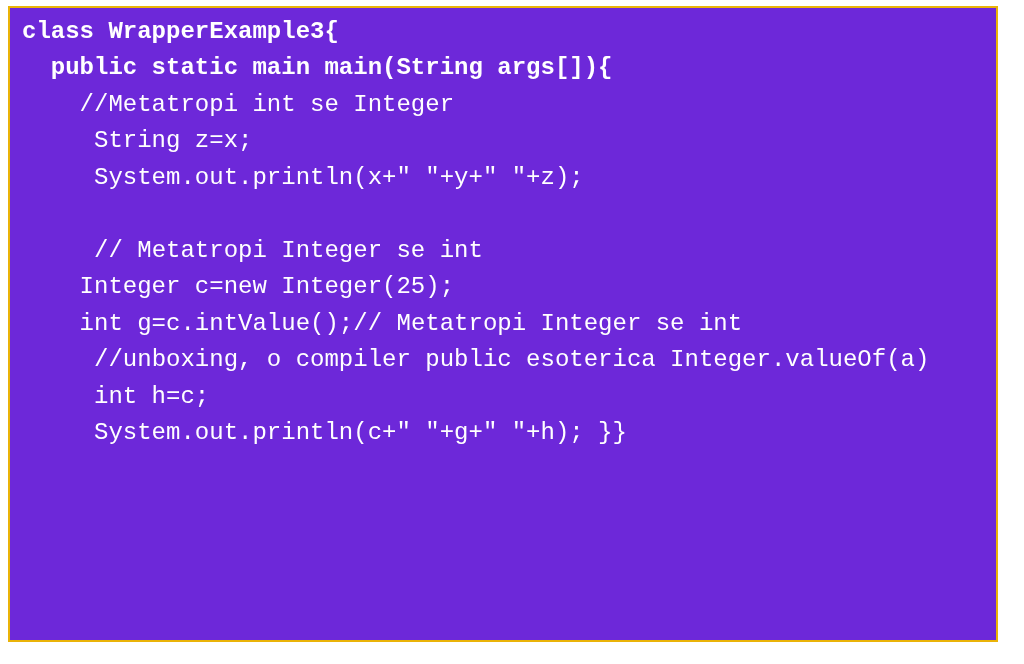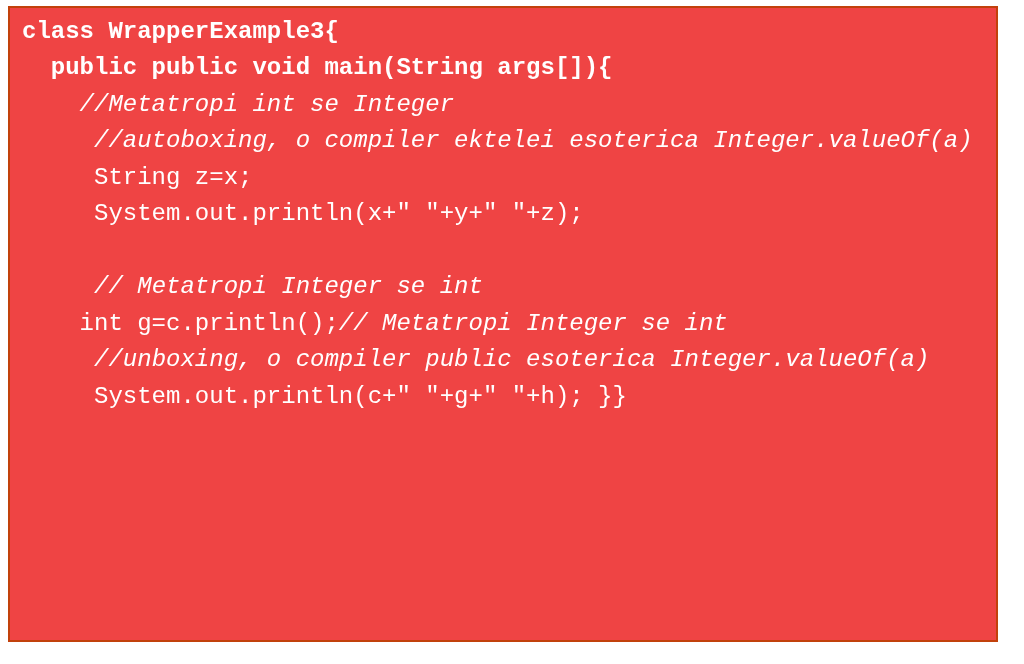--- a/index.html
+++ b/index.html
@@ -5,43 +5,44 @@
   body {
     margin: 0;
     padding: 0;
     background: #fff;
     font-family: "Courier New", Courier, monospace;
     width: 1024px;
     height: 664px;
     overflow: hidden;
   }
   .code-box {
-    background: #ef4444;
+    background: #6d28d9;
     color: #fff;
-    border: 2px solid #c2410c;
+    border: 2px solid #eab308;
     margin: 6px 8px;
     padding: 6px 12px 10px 12px;
     width: 990px;
     height: 636px;
     box-sizing: border-box;
     font-size: 24px;
     line-height: 1.52;
   }
   .bold { font-weight: bold; }
-  .italic { font-style: italic; }
+  .italic { }
   .line { white-space: pre; }
 </style>
 </head>
 <body>
 
 <div class="code-box">
   <div class="line bold">class WrapperExample3{</div>
-  <div class="line bold">  public public void main(String args[]){</div>
+  <div class="line bold">  public static main main(String args[]){</div>
   <div class="line"><span>    </span><span class="italic">//Metatropi int se Integer</span></div>
-  <div class="line"><span>     </span><span class="italic">//autoboxing, o compiler ektelei esoterica Integer.valueOf(a)</span></div>
   <div class="line">     String z=x;</div>
   <div class="line">     System.out.println(x+" "+y+" "+z);</div>
   <div class="line"> </div>
   <div class="line"><span>     </span><span class="italic">// Metatropi Integer se int</span></div>
-  <div class="line"><span>    int g=c.println();</span><span class="italic">// Metatropi Integer se int</span></div>
+  <div class="line">    Integer c=new Integer(25);</div>
+  <div class="line"><span>    int g=c.intValue();</span><span class="italic">// Metatropi Integer se int</span></div>
   <div class="line"><span>     </span><span class="italic">//unboxing, o compiler public esoterica Integer.valueOf(a)</span></div>
+  <div class="line">     int h=c;</div>
   <div class="line"><span>     System.out.println(c+" "+g+" "+h);</span><span> }}</span></div>
 </div>
 
 </body></html>

